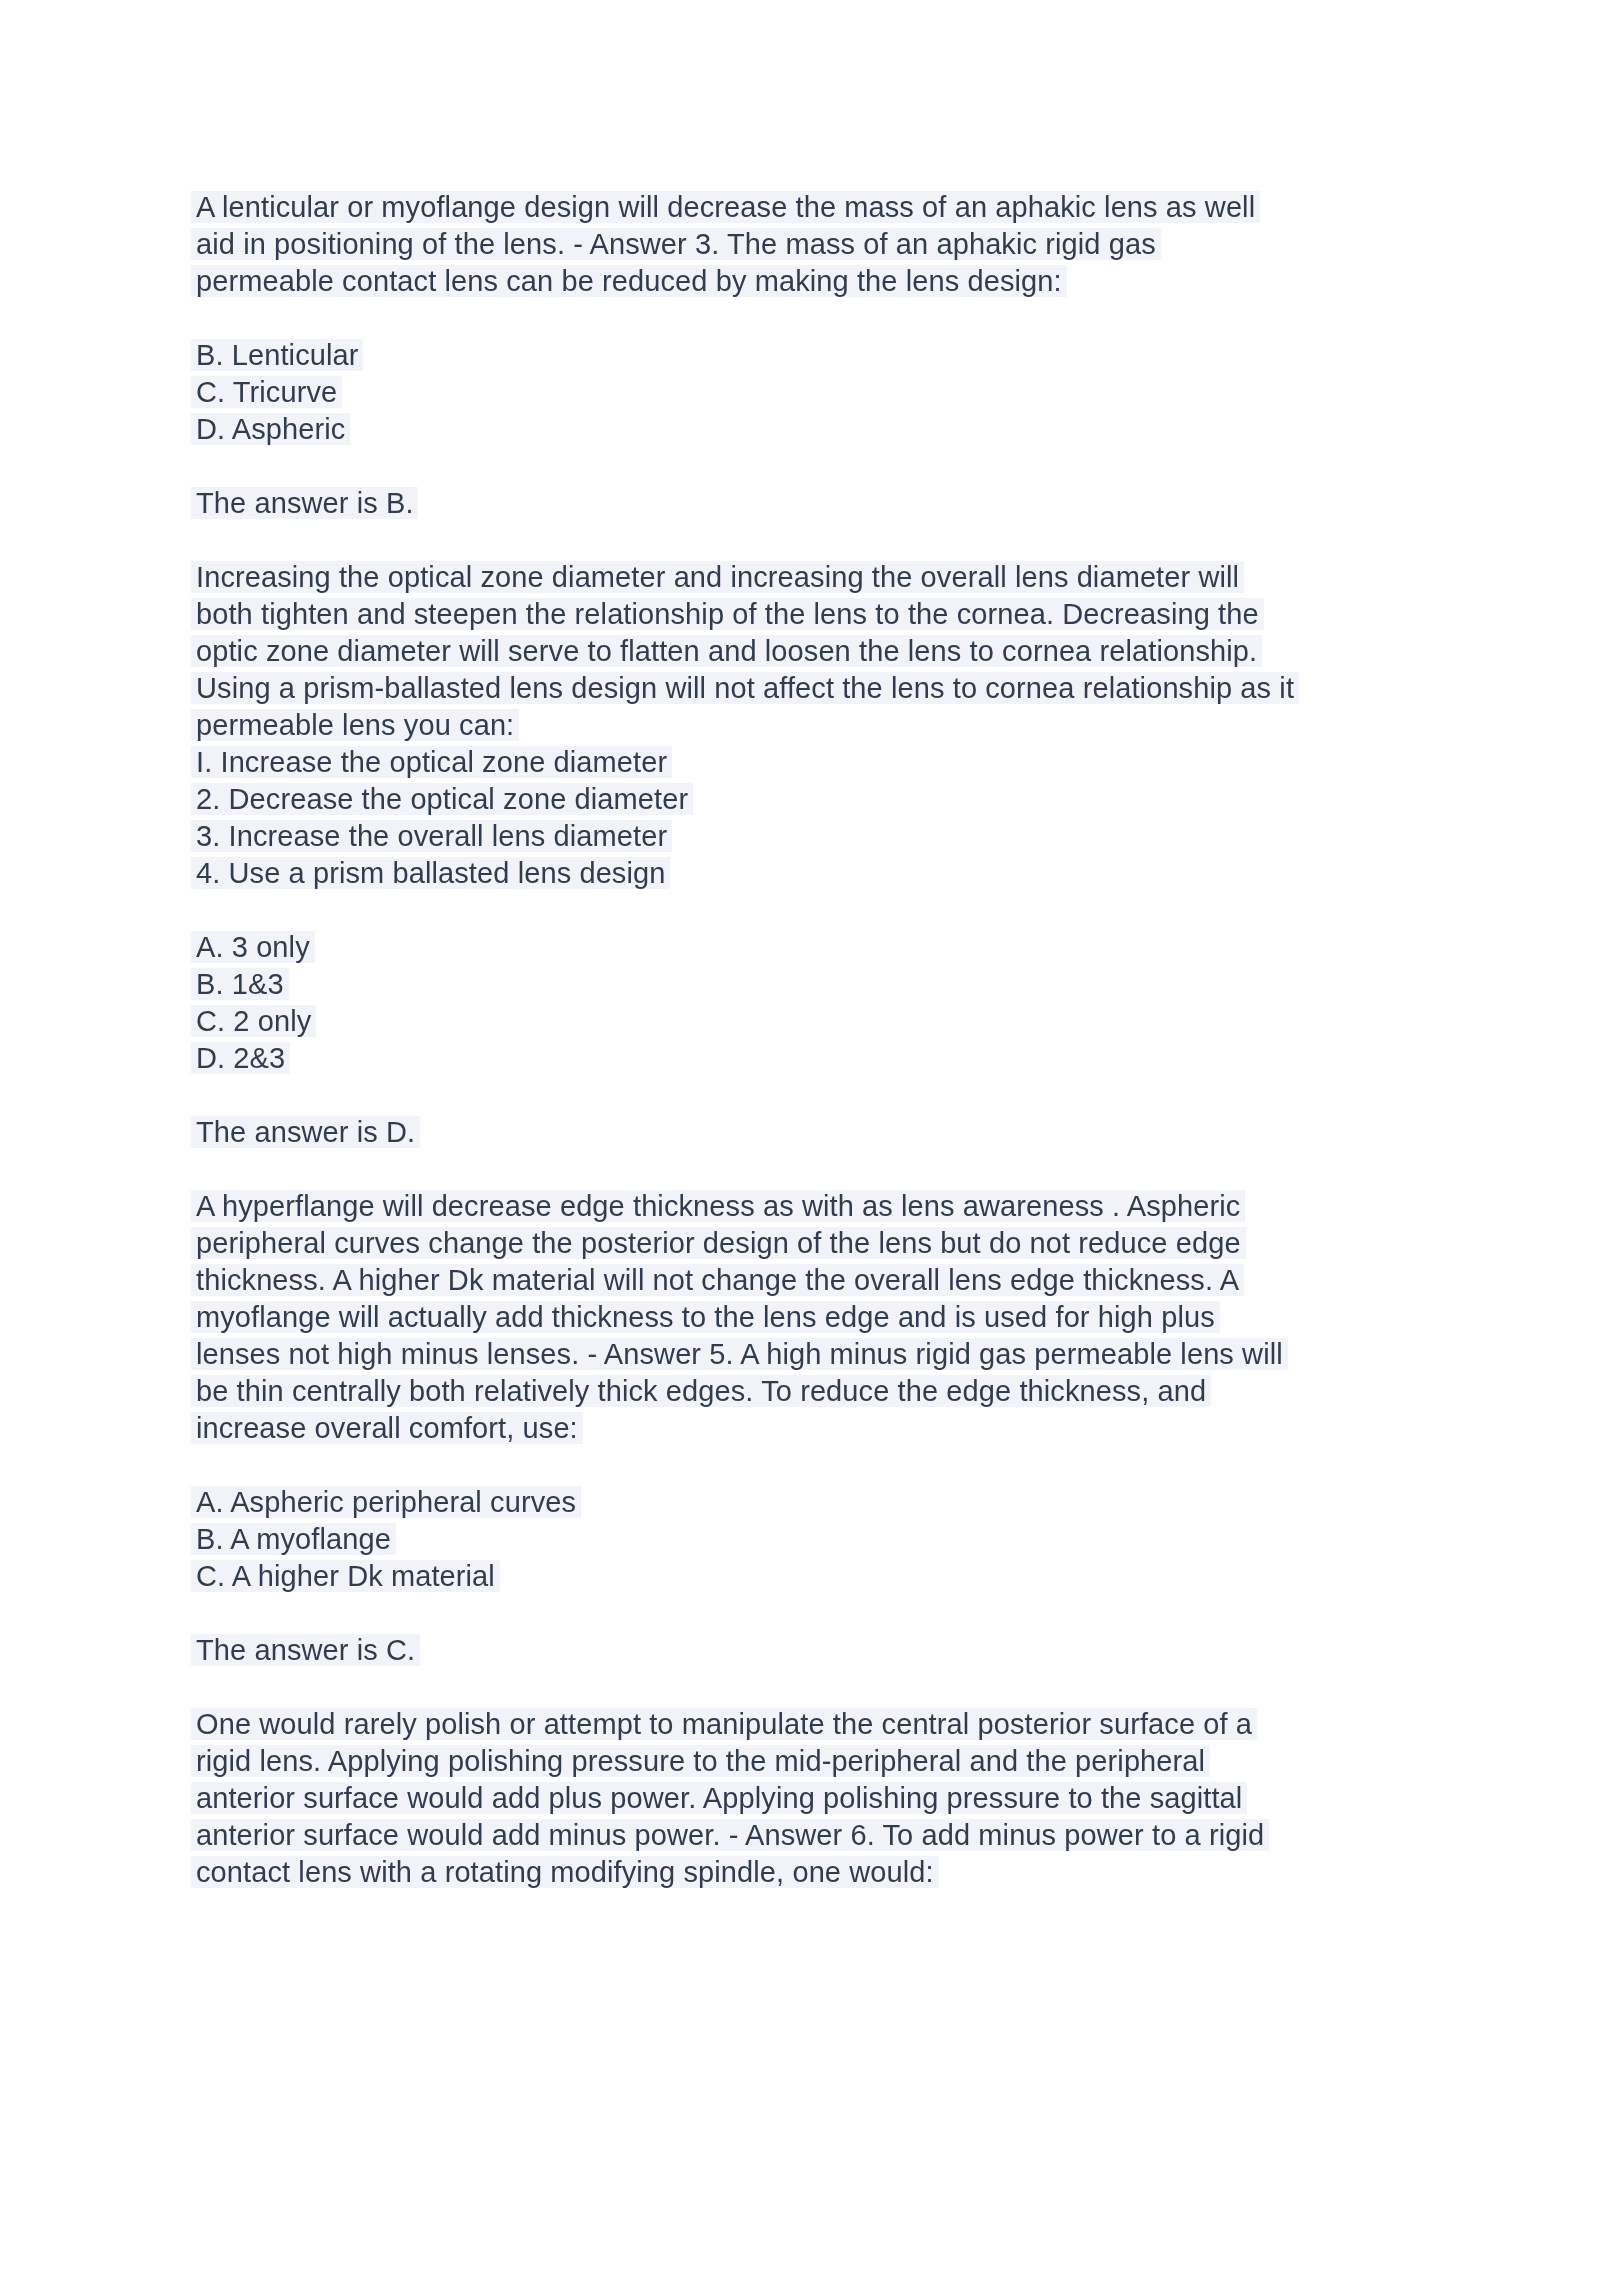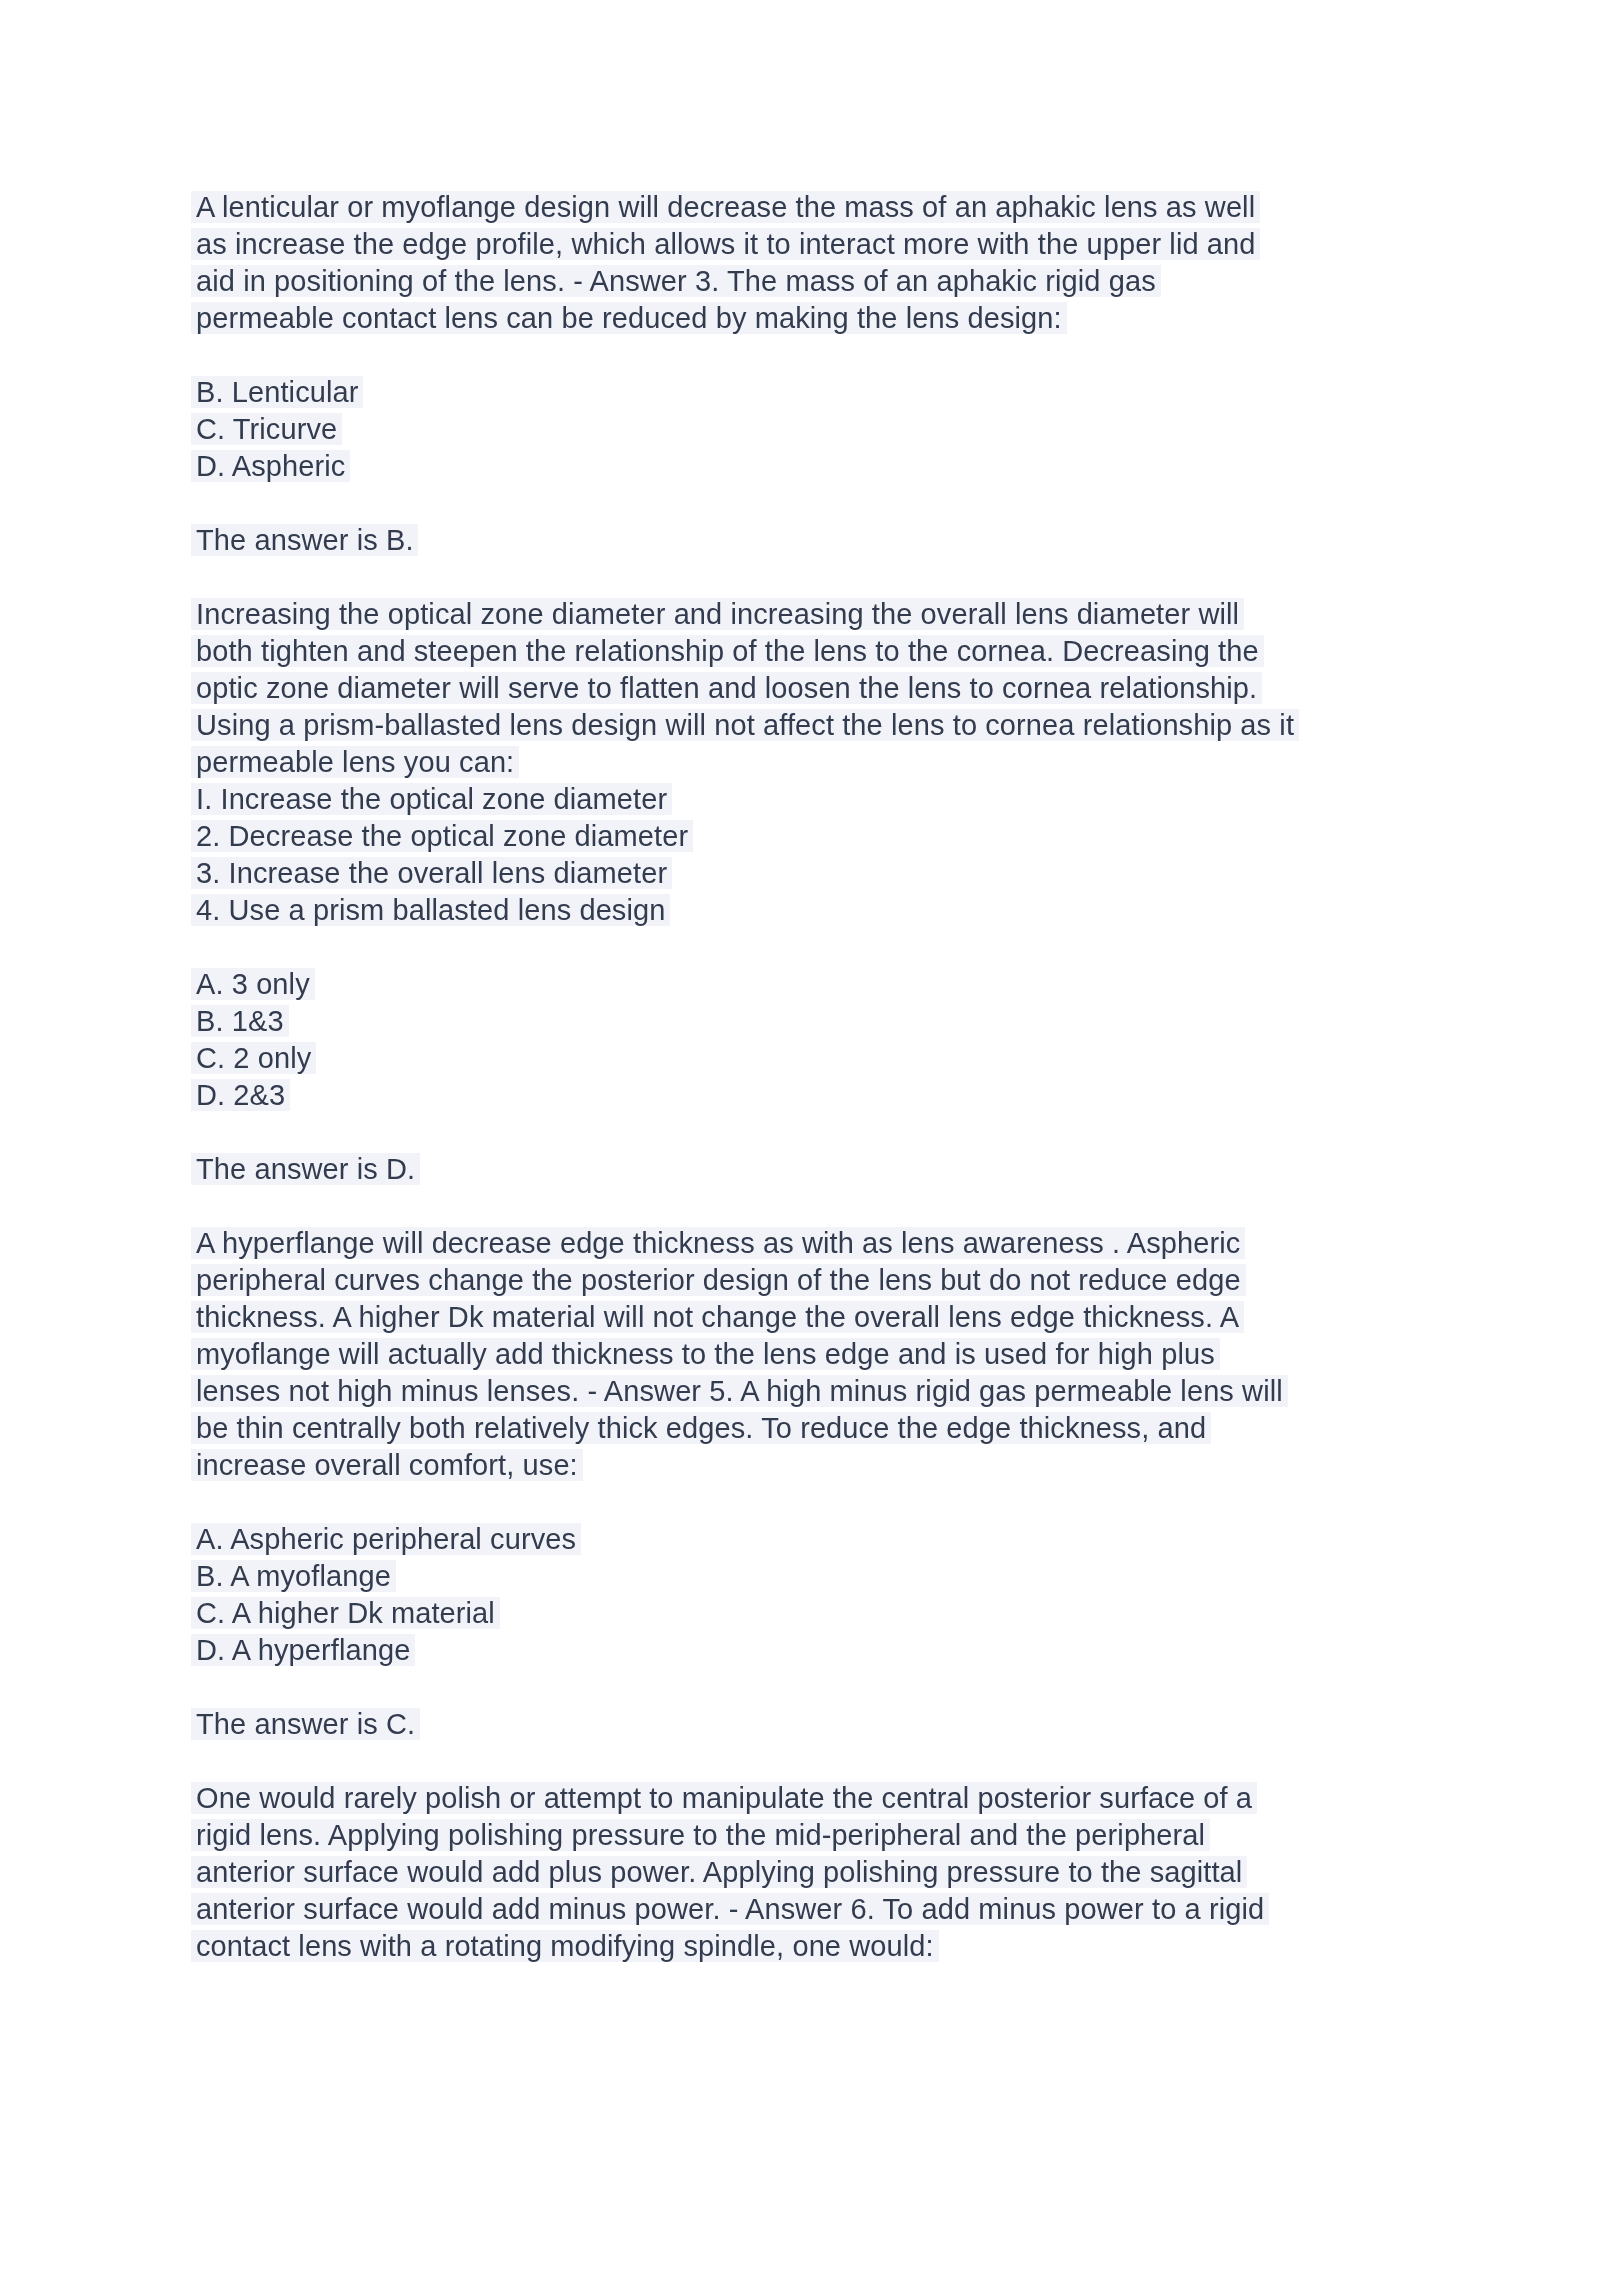--- a/index.html
+++ b/index.html
@@ -39,21 +39,20 @@
     height: 37px;
   }
 </style>
 </head>
 <body>
 
 <div class="page">
 
   <div class="block">
     <div class="line"><span class="hl">A lenticular or myoflange design will decrease the mass of an aphakic lens as well</span></div>
-    <div class="line"><span class="hl">as increase the edge profile, which allows it to interact more with the upper lid and</span></div>
     <div class="line"><span class="hl">aid in positioning of the lens. - Answer 3. The mass of an aphakic rigid gas</span></div>
     <div class="line"><span class="hl">permeable contact lens can be reduced by making the lens design:</span></div>
   </div>
 
   <div class="spacer"></div>
 
   <div class="block">
     <div class="line"><span class="hl">B. Lenticular</span></div>
     <div class="line"><span class="hl">C. Tricurve</span></div>
     <div class="line"><span class="hl">D. Aspheric</span></div>
@@ -105,21 +104,20 @@
     <div class="line"><span class="hl">be thin centrally both relatively thick edges. To reduce the edge thickness, and</span></div>
     <div class="line"><span class="hl">increase overall comfort, use:</span></div>
   </div>
 
   <div class="spacer"></div>
 
   <div class="block">
     <div class="line"><span class="hl">A. Aspheric peripheral curves</span></div>
     <div class="line"><span class="hl">B. A myoflange</span></div>
     <div class="line"><span class="hl">C. A higher Dk material</span></div>
-    <div class="line"><span class="hl">D. A hyperflange</span></div>
   </div>
 
   <div class="spacer"></div>
 
   <div class="block">
     <div class="line"><span class="hl">The answer is C.</span></div>
   </div>
 
   <div class="spacer"></div>
 

